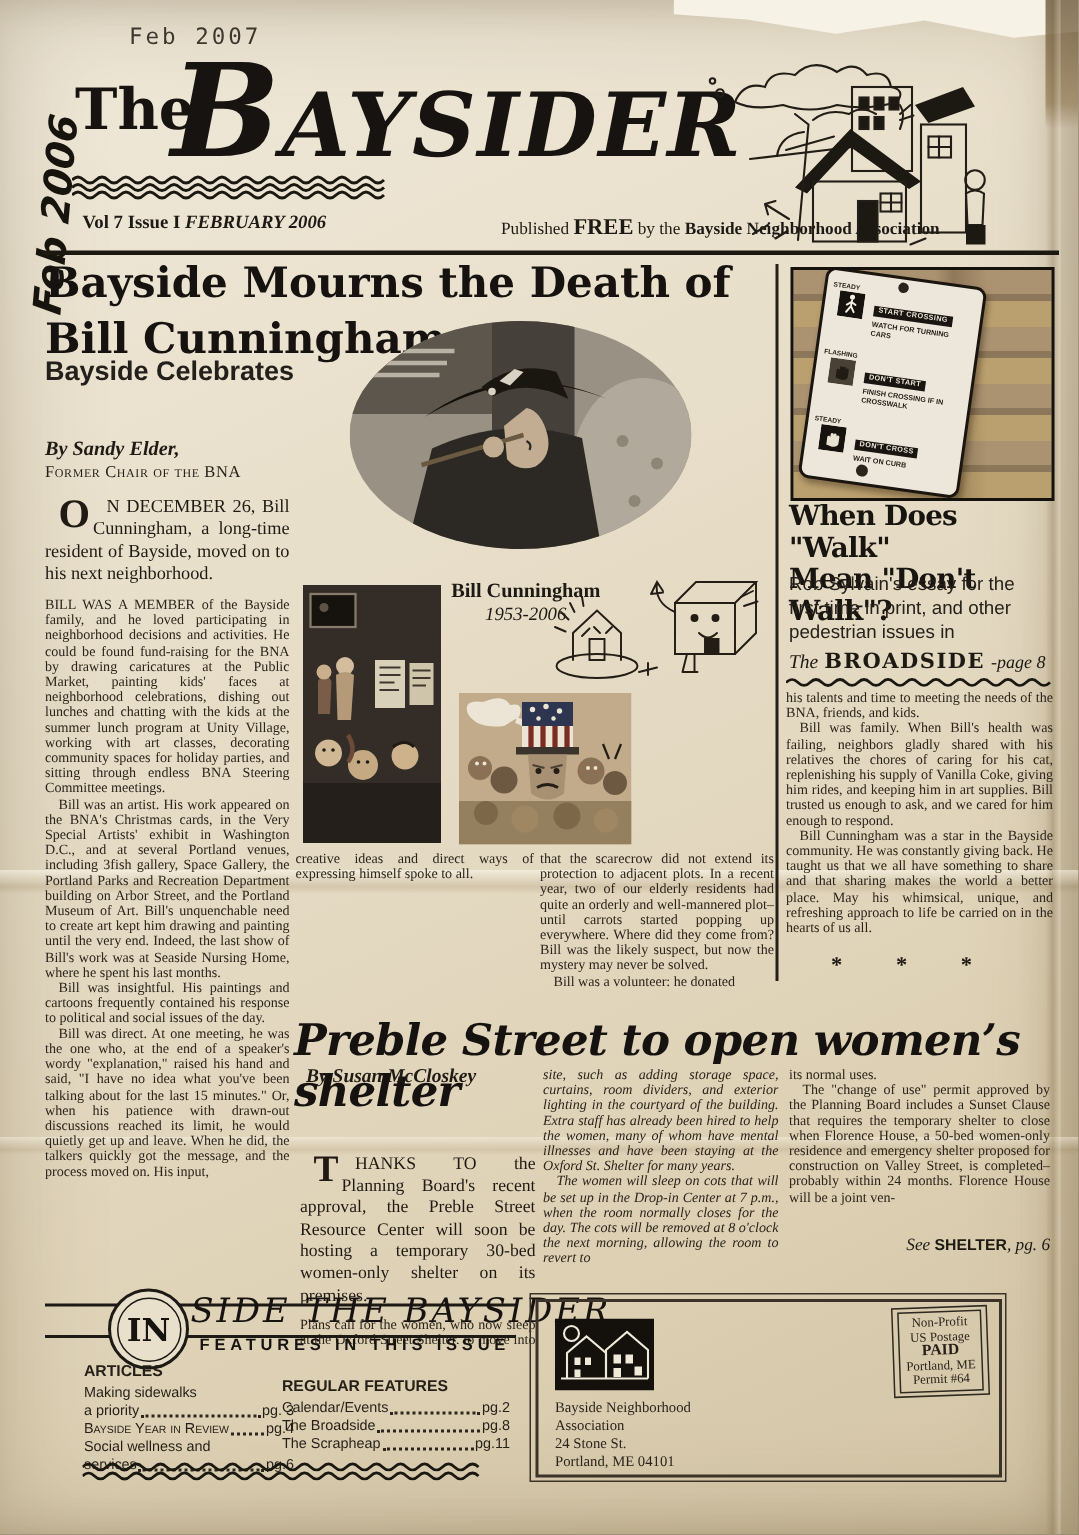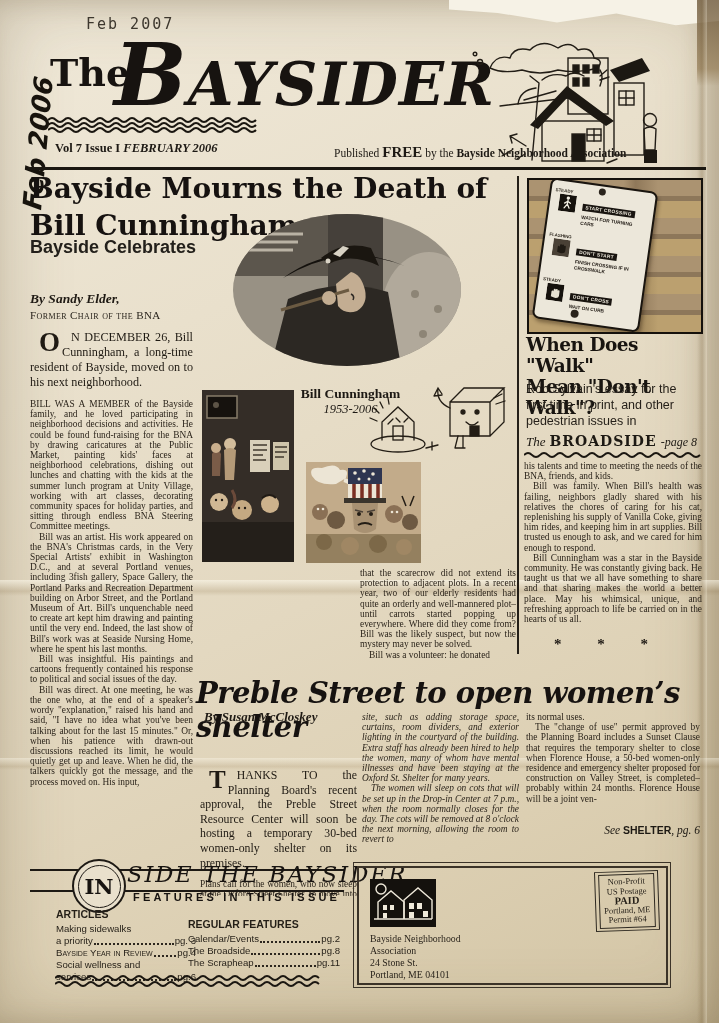--- a/index.html
+++ b/index.html
@@ -320,20 +320,21 @@
   </div>
 
   <div class="abs col1 bodytext">
     <p class="lead">ON DECEMBER 26, Bill Cunningham, a long-time resident of Bayside, moved on to his next neighborhood.</p>
     <p class="np gap">BILL WAS A MEMBER of the Bayside family, and he loved participating in neighborhood decisions and activities. He could be found fund-raising for the BNA by drawing caricatures at the Public Market, painting kids' faces at neighborhood celebrations, dishing out lunches and chatting with the kids at the summer lunch program at Unity Village, working with art classes, decorating community spaces for holiday parties, and sitting through endless BNA Steering Committee meetings.</p>
     <p>Bill was an artist. His work appeared on the BNA's Christmas cards, in the Very Special Artists' exhibit in Washington D.C., and at several Portland venues, including 3fish gallery, Space Gallery, the Portland Parks and Recreation Department building on Arbor Street, and the Portland Museum of Art. Bill's unquenchable need to create art kept him drawing and painting until the very end. Indeed, the last show of Bill's work was at Seaside Nursing Home, where he spent his last months.</p>
     <p>Bill was insightful. His paintings and cartoons frequently contained his response to political and social issues of the day.</p>
     <p>Bill was direct. At one meeting, he was the one who, at the end of a speaker's wordy "explanation," raised his hand and said, "I have no idea what you've been talking about for the last 15 minutes." Or, when his patience with drawn-out discussions reached its limit, he would quietly get up and leave. When he did, the talkers quickly got the message, and the process moved on. His input,</p>
   </div>
   <div class="abs col2 bodytext">
+    <p class="np">creative ideas and direct ways of expressing himself spoke to all.</p>
   </div>
   <div class="abs col3 bodytext">
     <p class="np">that the scarecrow did not extend its protection to adjacent plots. In a recent year, two of our elderly residents had quite an orderly and well-mannered plot–until carrots started popping up everywhere. Where did they come from? Bill was the likely suspect, but now the mystery may never be solved.</p>
     <p>Bill was a volunteer:  he donated</p>
   </div>
   <div class="abs col4 bodytext">
     <p class="np">his talents and time to meeting the needs of the BNA, friends, and kids.</p>
     <p>Bill was family.  When Bill's health was failing, neighbors gladly shared with his relatives the chores of caring for his cat, replenishing his supply of Vanilla Coke, giving him rides, and keeping him in art supplies. Bill trusted us enough to ask, and we cared for him enough to respond.</p>
     <p>Bill Cunningham was a star in the Bayside community. He was constantly giving back.  He taught us that we all have something to share and that sharing makes the world a better place. May his whimsical, unique, and refreshing approach to life be carried on in the hearts of us all.</p>
   </div>

